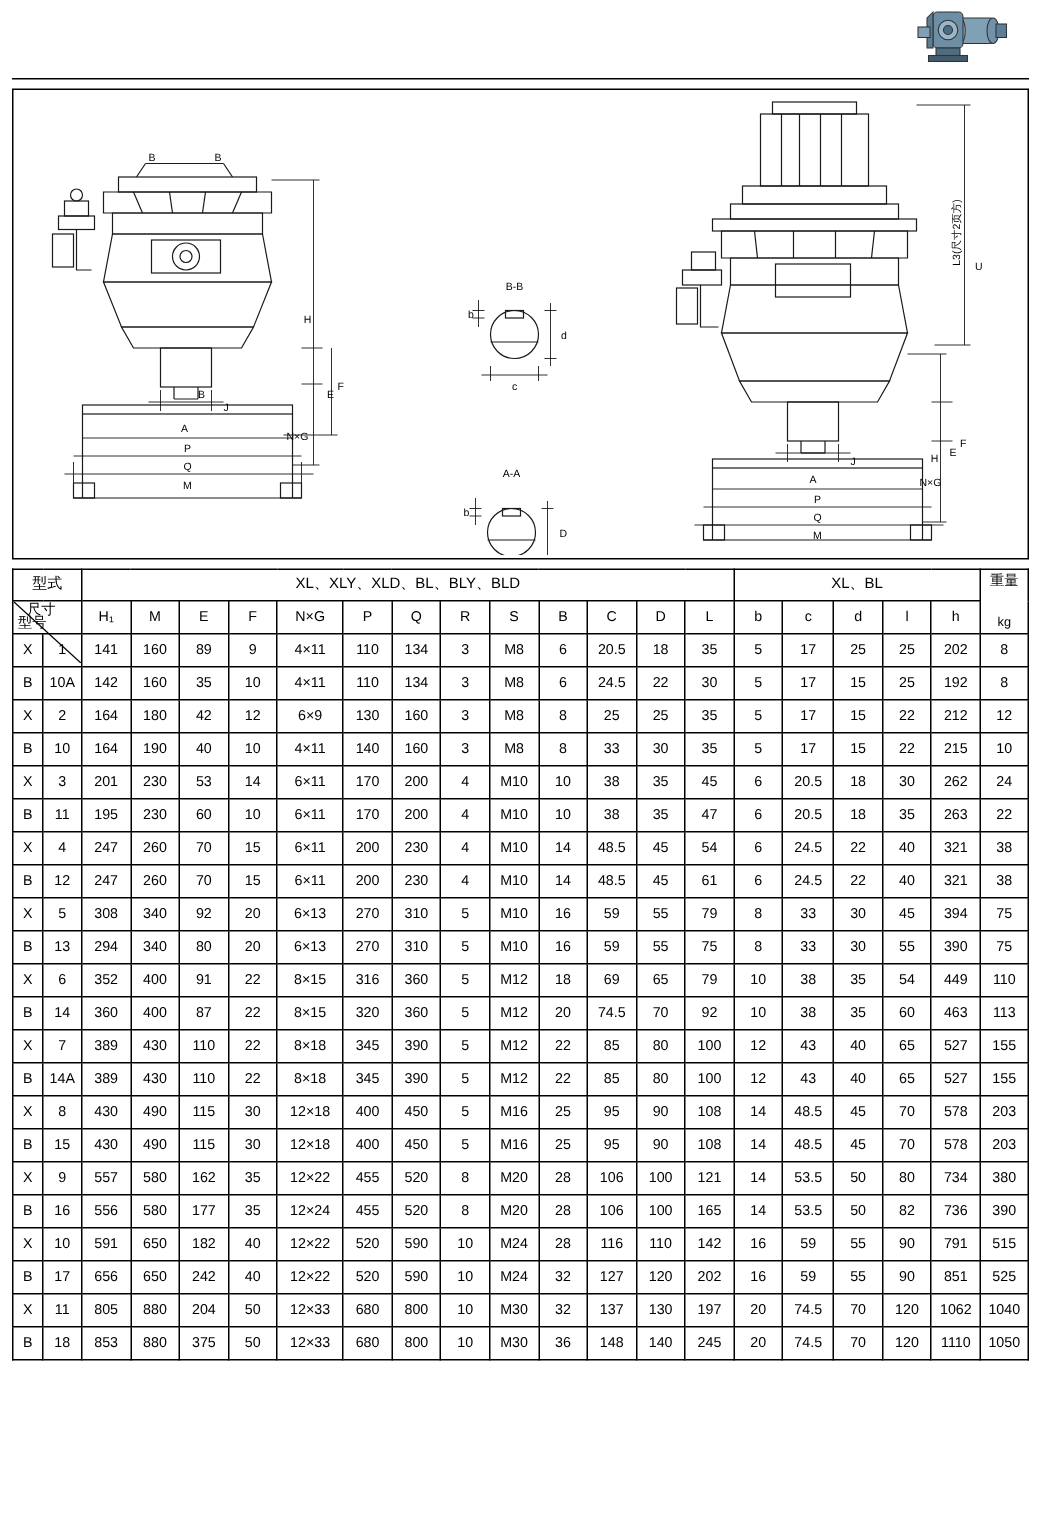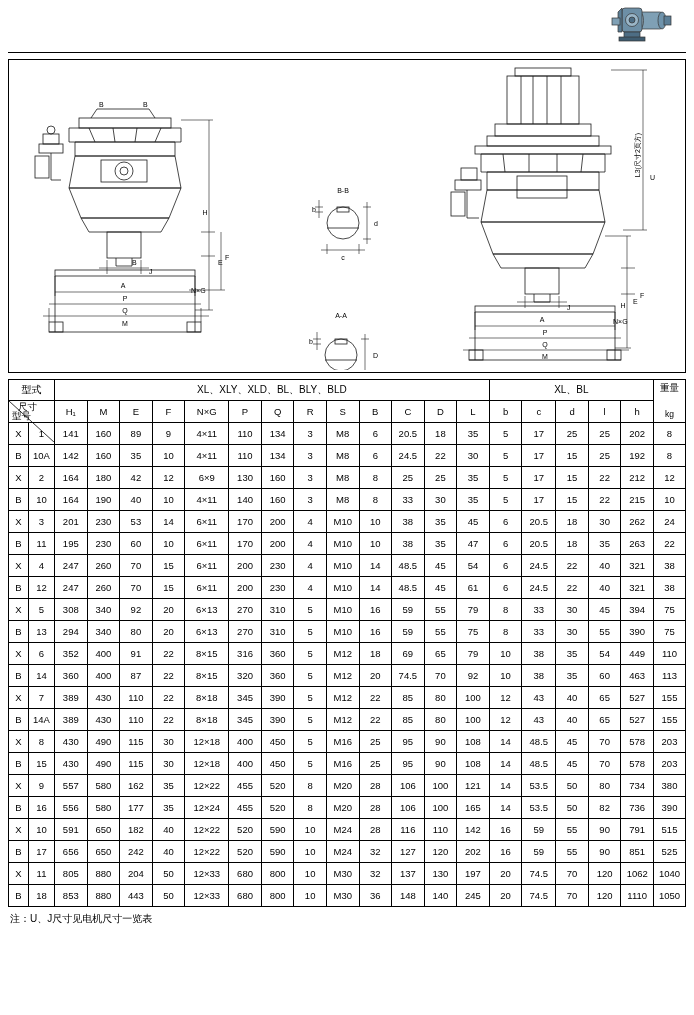--- a/index.html
+++ b/index.html
@@ -875,35 +875,34 @@
           <td>70</td>
           <td>120</td>
           <td>1062</td>
           <td>1040</td>
         </tr>
         <tr>
           <td>B</td>
           <td>18</td>
           <td>853</td>
           <td>880</td>
-          <td>443</td>
+          <td>375</td>
           <td>50</td>
           <td>12×33</td>
           <td>680</td>
           <td>800</td>
           <td>10</td>
           <td>M30</td>
           <td>36</td>
           <td>148</td>
           <td>140</td>
           <td>245</td>
           <td>20</td>
           <td>74.5</td>
           <td>70</td>
           <td>120</td>
           <td>1110</td>
           <td>1050</td>
         </tr>
       </tbody>
   </table>
 
-  <div class="footnote">注：U、J尺寸见电机尺寸一览表</div>
 </div>
 
 </body></html>

